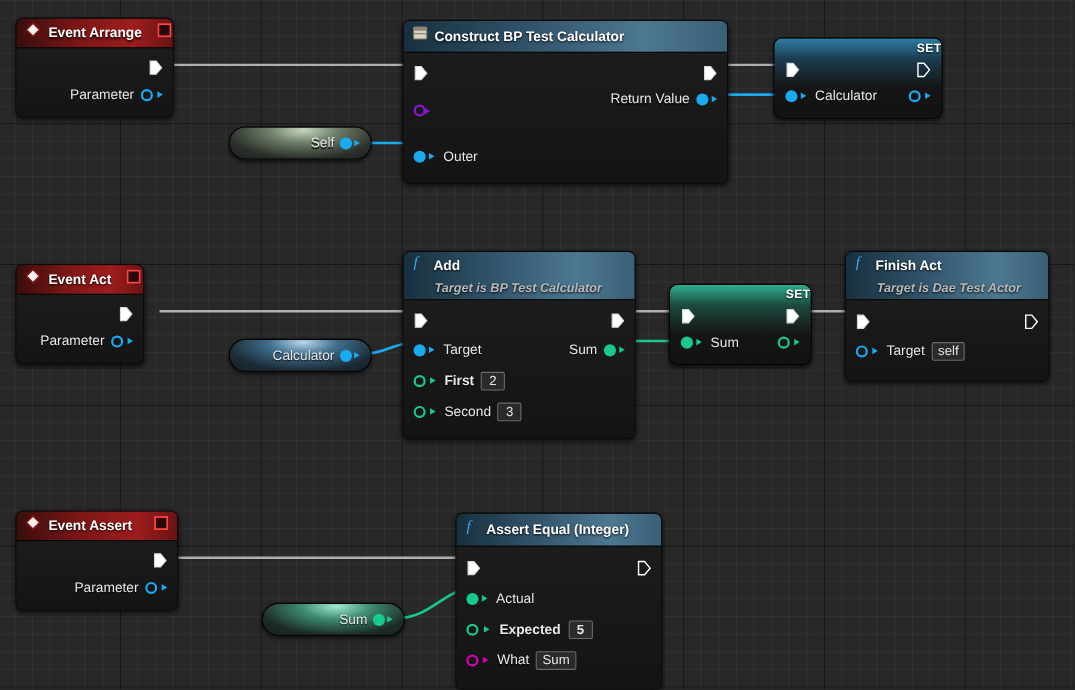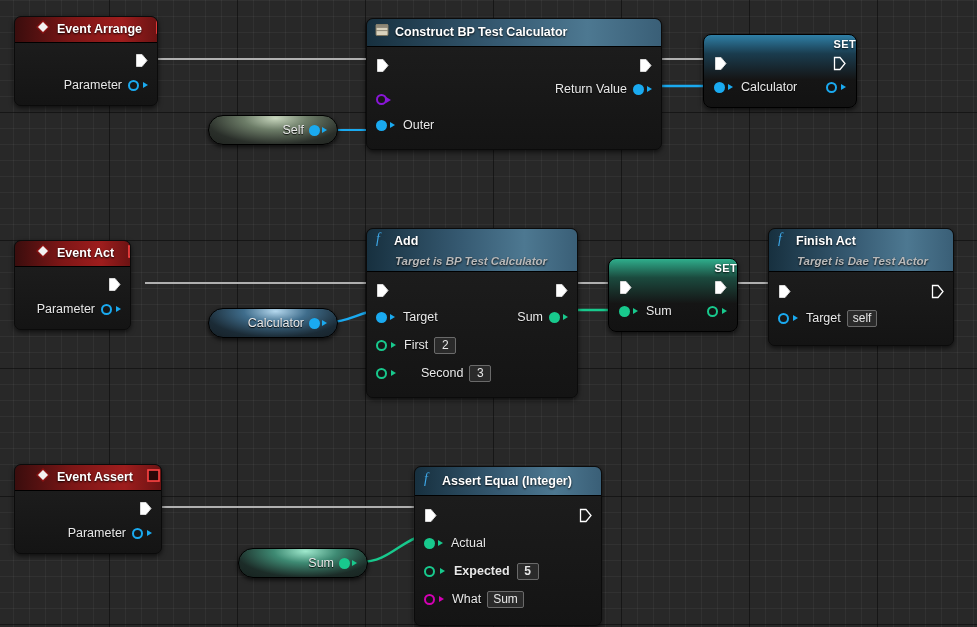--- a/index.html
+++ b/index.html
@@ -57,21 +57,21 @@
     box-sizing: border-box;
   }
   .node-body {
     background: linear-gradient(to bottom, #1c1c1c 0%, #141414 100%);
     border-radius: 0 0 6px 6px;
   }
 
   .node-header {
     position: relative;
     border-radius: 6px 6px 0 0;
-    padding: 3px 8px 4px 21px;
+    padding: 3px 8px 4px 8px;
     display: flex;
     align-items: center;
     gap: 7px;
     overflow: hidden;
   }
   .node-title {
     color: #ffffff;
     font-size: 12.5px;
     font-weight: bold;
     text-shadow: 0 1px 2px rgba(0,0,0,0.95);
@@ -318,21 +318,21 @@
             </div>
           </div>
         </div>
         <div style="display:flex; align-items:center; gap:6px; padding-top:2px;">
           <span class="pin-label">Return Value</span>
           <span class="data-pin" style="background:#1aaaf0;"></span>
           <span class="pin-arrow" style="border-left:5px solid #1aaaf0; margin-left:-3px;"></span>
         </div>
       </div>
 
-      <div class="pin-row" style="gap:6px; margin-top:8px;">
+      <div class="pin-row" style="gap:6px; margin-top:24px;">
         <span class="data-pin" style="background:#1aaaf0;"></span>
         <span class="pin-arrow" style="border-left:5px solid #1aaaf0; margin-left:-3px;"></span>
         <span class="pin-label" style="margin-left:2px;">Outer</span>
       </div>
     </div>
   </div>
 
   <div class="node set-blue" style="left:703px; top:34px; width:154px; border-radius:8px; border:1px solid #000;">
     <div class="hdr-set">SET</div>
     <div style="padding:0px 10px 7px 10px;">
@@ -428,27 +428,27 @@
         <span class="pin-arrow" style="border-left:5px solid #1aaaf0; margin-left:-3px;"></span>
         <span class="pin-label" style="margin-left:2px;">Target</span>
         <span style="flex:1"></span>
         <span class="pin-label">Sum</span>
         <span class="data-pin" style="background:#18c98d;"></span>
         <span class="pin-arrow" style="border-left:5px solid #18c98d; margin-left:-3px;"></span>
       </div>
       <div class="pin-row" style="gap:6px; height:28px;">
         <span class="data-pin hollow" style="border:2.4px solid #18c98d;"></span>
         <span class="pin-arrow" style="border-left:5px solid #18c98d; margin-left:-2px;"></span>
-        <span class="pin-label" style="margin-left:2px;">First</span>
+        <span class="pin-label" style="margin-left:2px;font-weight:bold;">First</span>
         <span class="val-box">2</span>
       </div>
       <div class="pin-row" style="gap:6px; height:28px;">
         <span class="data-pin hollow" style="border:2.4px solid #18c98d;"></span>
         <span class="pin-arrow" style="border-left:5px solid #18c98d; margin-left:-2px;"></span>
-        <span class="pin-label" style="margin-left:19px;">Second</span>
+        <span class="pin-label" style="margin-left:2px;">Second</span>
         <span class="val-box">3</span>
       </div>
     </div>
   </div>
 
   <div class="node set-green" style="left:608px; top:258px; width:130px; border-radius:8px; border:1px solid #000;">
     <div class="hdr-set">SET</div>
     <div style="padding:0px 10px 7px 10px;">
       <div class="pin-row" style="height:22px;">
         <span class="exec-pin">

